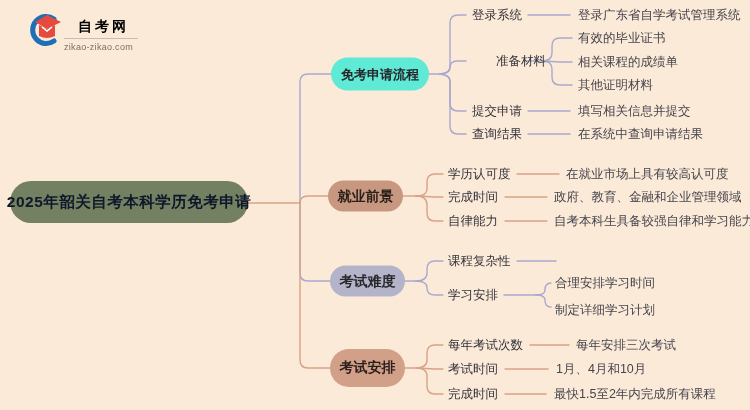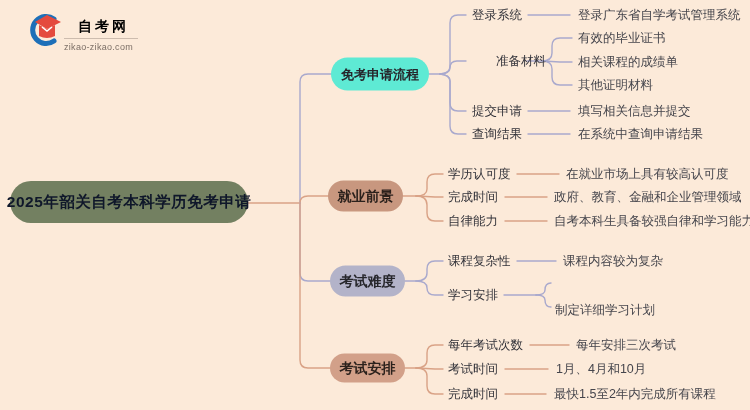--- a/index.html
+++ b/index.html
@@ -9,21 +9,21 @@
   }
   .canvas svg.lines{position:absolute;left:0;top:0;}
   .node{position:absolute;transform:translateY(-50%);white-space:nowrap;}
   .pill{display:flex;align-items:center;justify-content:center;
         border-radius:20px;font-weight:bold;box-sizing:border-box;}
   .root-pill{left:10px;top:202px;width:238px;height:42px;border-radius:21px;
         background:#738061;color:#0f172a;font-size:15.5px;letter-spacing:.5px;}
   .b1-pill{left:331px;top:74px;width:98px;height:33px;background:#5eead4;color:#26262b;font-size:13px;}
   .b2-pill{left:328px;top:196px;width:75px;height:31px;background:#c8977f;color:#2b211c;font-size:14px;}
   .b3-pill{left:330px;top:281px;width:75px;height:31px;background:#b3b3c9;color:#26262b;font-size:14px;}
-  .b4-pill{left:330px;top:368px;width:75px;height:29px;background:#d2a089;color:#2b211c;font-size:14px;}
+  .b4-pill{left:330px;top:368px;width:75px;height:38px;background:#d2a089;color:#2b211c;font-size:14px;}
   .sub{font-size:12.5px;color:#33333a;font-weight:normal;}
   .leaf{font-size:12.5px;color:#45454c;}
   
   .logo{position:absolute;left:28px;top:10px;width:130px;height:48px;}
   .logo .icon{position:absolute;left:0;top:2px;}
   .logo .site{position:absolute;left:50px;top:8px;font-size:14px;font-weight:bold;
               color:#000000;letter-spacing:3px;}
   .logo .rule{position:absolute;left:36px;top:28px;width:74px;border-bottom:1px solid #cdbcae;}
   .logo .domain{position:absolute;left:36px;top:32px;font-size:9px;color:#7c6f66;letter-spacing:.3px;}
 </style>
@@ -115,21 +115,21 @@
   <div class="node sub" style="left:448px;top:197px">完成时间</div>
   <div class="node sub" style="left:448px;top:221px">自律能力</div>
 
   <div class="node leaf" style="left:566px;top:174px">在就业市场上具有较高认可度</div>
   <div class="node leaf" style="left:554px;top:197px">政府、教育、金融和企业管理领域</div>
   <div class="node leaf" style="left:554px;top:221px">自考本科生具备较强自律和学习能力</div>
 
   <div class="node sub" style="left:448px;top:261px">课程复杂性</div>
   <div class="node sub" style="left:448px;top:295px">学习安排</div>
 
-  <div class="node leaf" style="left:563px;top:261px">课程内容较为复杂</div>
+  <div class="node leaf" style="left:555px;top:283px">合理安排学习时间</div>
   <div class="node leaf" style="left:555px;top:310px">制定详细学习计划</div>
 
   <div class="node sub" style="left:448px;top:345px">每年考试次数</div>
   <div class="node sub" style="left:448px;top:369px">考试时间</div>
   <div class="node sub" style="left:448px;top:394px">完成时间</div>
 
   <div class="node leaf" style="left:576px;top:345px">每年安排三次考试</div>
   <div class="node leaf" style="left:556px;top:369px">1月、4月和10月</div>
   <div class="node leaf" style="left:554px;top:394px">最快1.5至2年内完成所有课程</div>
 

